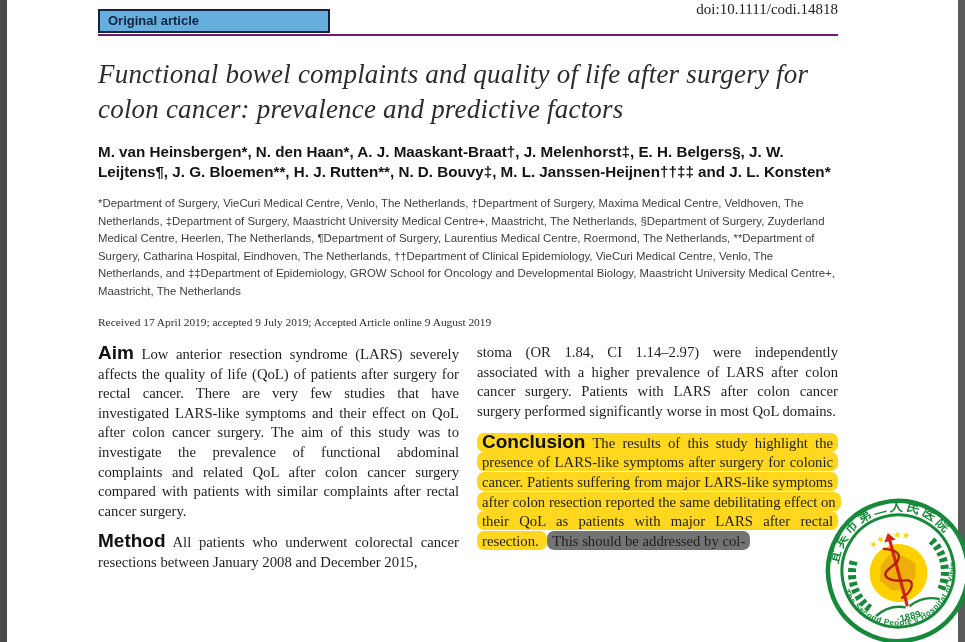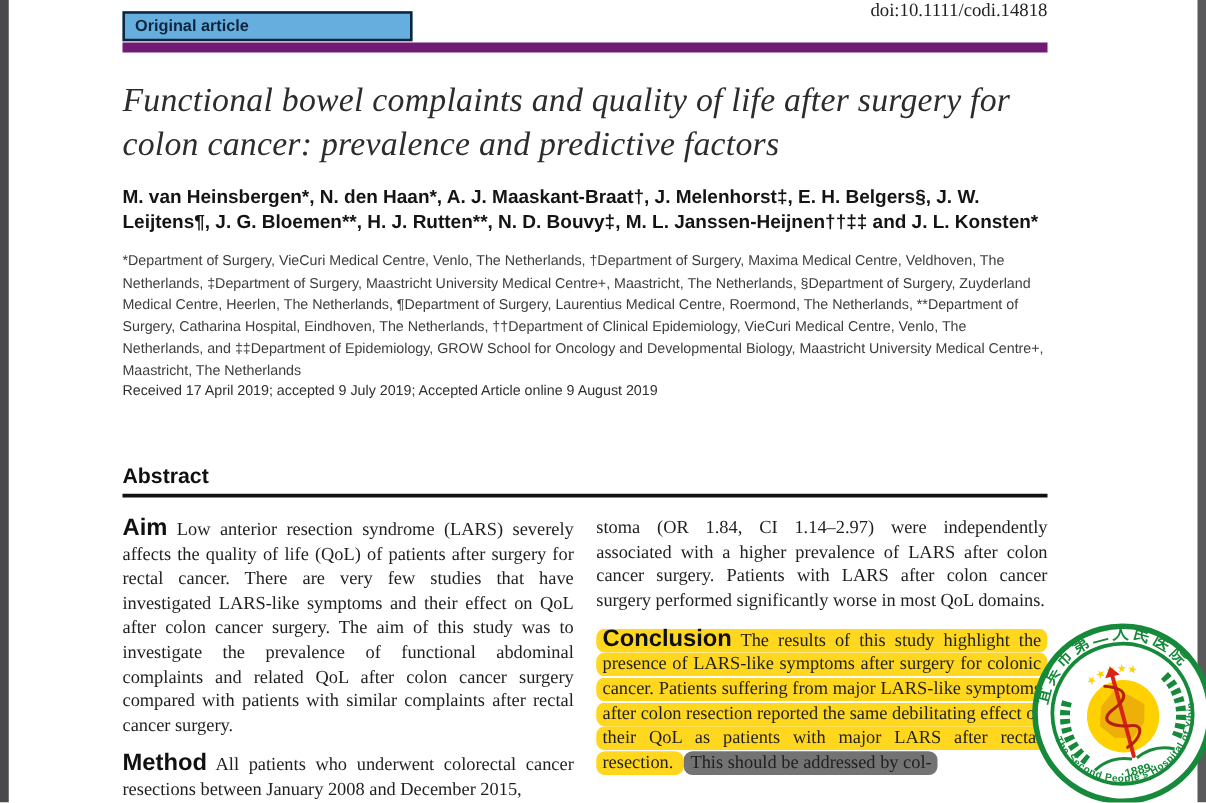--- a/index.html
+++ b/index.html
@@ -18,21 +18,21 @@
   .content {
     position: absolute;
     left: 98px; top: 0;
     width: 740px;
   }
 
   
   .header {
     position: relative;
     height: 34px;
-    border-bottom: 8px solid #701a75;
+    border-bottom: 2px solid #701a75;
   }
   .badge {
     position: absolute;
     left: 0; top: 9px;
     width: 232px; height: 24px;
     box-sizing: border-box;
     background: #66aede;
     border: 2px solid #10243e;
     font-family: "Liberation Sans", sans-serif;
     font-weight: bold;
@@ -65,22 +65,22 @@
     color: #141414;
   }
   .affiliations {
     margin-top: 13px;
     font-family: "Liberation Sans", sans-serif;
     font-size: 11.4px;
     line-height: 1.53;
     color: #3d3d3d;
   }
   .received {
-    margin-top: 1px;
-    font-family: Liberation Sans, sans-serif;
+    margin-top: 16px;
+    font-family: Liberation Serif, serif;
     font-size: 11.4px;
     color: #2e2e2e;
   }
 
   .abstract-heading {
     margin-top: 52px;
     font-family: "Liberation Sans", sans-serif;
     font-weight: bold;
     font-size: 17px;
     color: #101010;
@@ -137,21 +137,20 @@
   </div>
 
   <div class="title">Functional bowel complaints and quality of life after surgery for colon cancer: prevalence and predictive factors</div>
 
   <div class="authors">M. van Heinsbergen*, N. den Haan*, A. J. Maaskant-Braat†, J. Melenhorst‡, E. H. Belgers§, J. W. Leijtens¶, J. G. Bloemen**, H. J. Rutten**, N. D. Bouvy‡, M. L. Janssen-Heijnen††‡‡ and J. L. Konsten*</div>
 
   <div class="affiliations">*Department of Surgery, VieCuri Medical Centre, Venlo, The Netherlands, †Department of Surgery, Maxima Medical Centre, Veldhoven, The Netherlands, ‡Department of Surgery, Maastricht University Medical Centre+, Maastricht, The Netherlands, §Department of Surgery, Zuyderland Medical Centre, Heerlen, The Netherlands, ¶Department of Surgery, Laurentius Medical Centre, Roermond, The Netherlands, **Department of Surgery, Catharina Hospital, Eindhoven, The Netherlands, ††Department of Clinical Epidemiology, VieCuri Medical Centre, Venlo, The Netherlands, and ‡‡Department of Epidemiology, GROW School for Oncology and Developmental Biology, Maastricht University Medical Centre+, Maastricht, The Netherlands</div>
 
   <div class="received">Received 17 April 2019; accepted 9 July 2019; Accepted Article online 9 August 2019</div>
 
-  <div class="abstract-heading">Abstract</div>
 
   <div class="columns">
     <div class="col">
       <p><span class="lead">Aim</span><span> Low anterior resection syndrome (LARS) severely affects the quality of life (QoL) of patients after surgery for rectal cancer. There are very few studies that have investigated LARS-like symptoms and their effect on QoL after colon cancer surgery. The aim of this study was to investigate the prevalence of functional abdominal complaints and related QoL after colon cancer surgery compared with patients with similar complaints after rectal cancer surgery.</span></p>
       <p><span class="lead">Method</span><span> All patients who underwent colorectal cancer resections between January 2008 and December 2015,</span></p>
     </div>
     <div class="col">
       <p>stoma (OR 1.84, CI 1.14–2.97) were independently associated with a higher prevalence of LARS after colon cancer surgery. Patients with LARS after colon cancer surgery performed significantly worse in most QoL domains.</p>
       <p><span class="hl hl-y"><span class="lead">Conclusion</span><span> The results of this study highlight the presence of LARS-like symptoms after surgery for colonic cancer. Patients suffering from major LARS-like symptoms after colon resection reported the same debilitating effect on their QoL as patients with major LARS after rectal resection. </span></span><span class="hl hl-o">This should be addressed by col-</span></p>
     </div>

